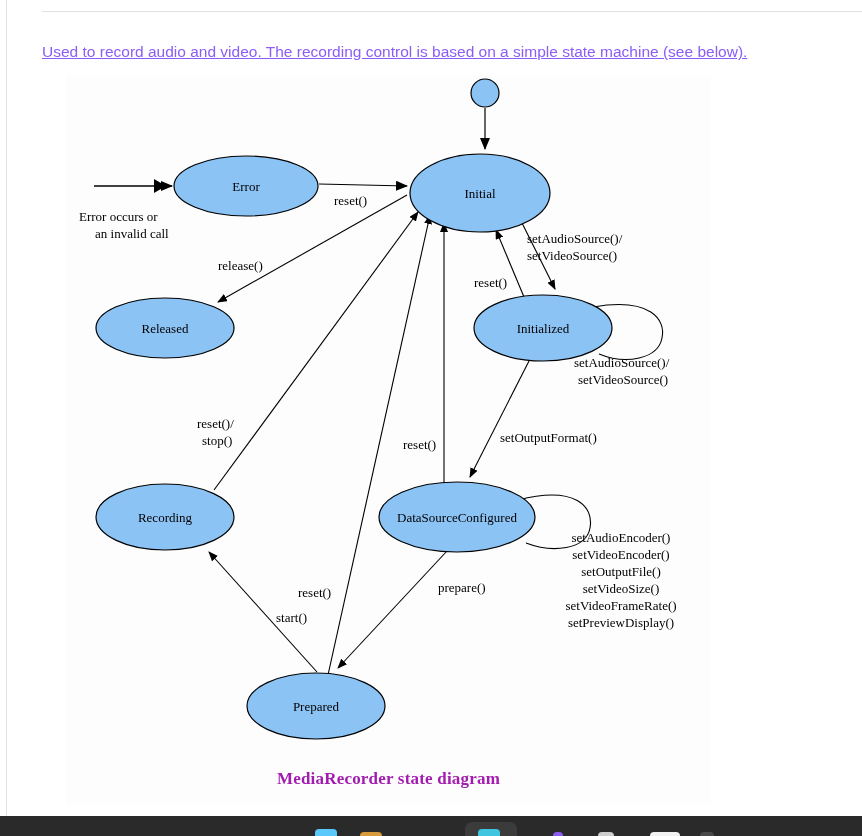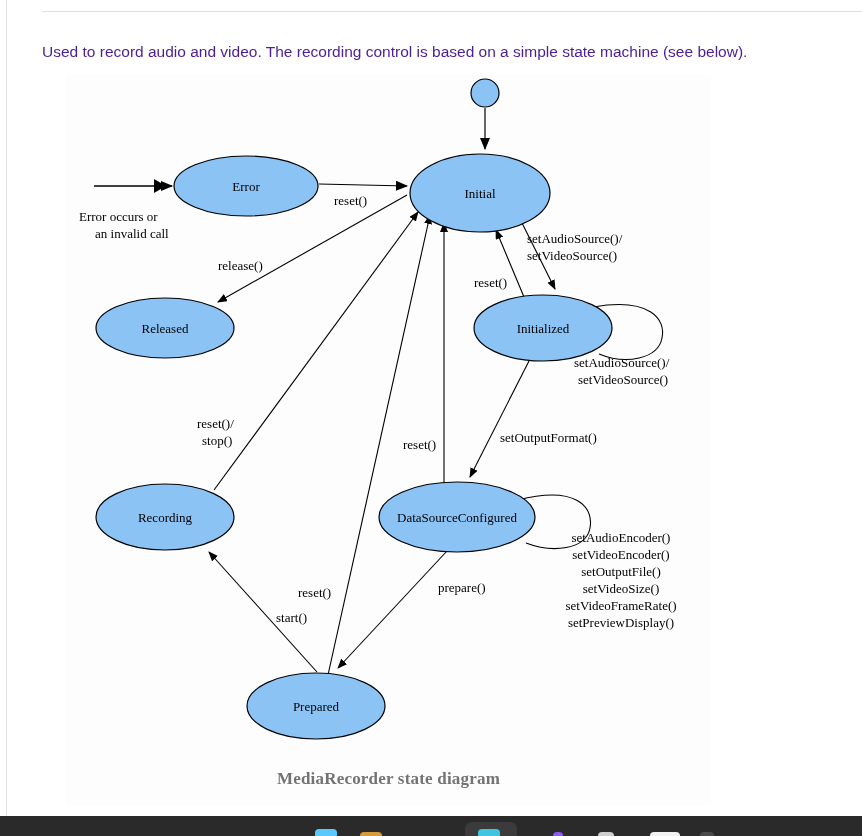--- a/index.html
+++ b/index.html
@@ -35,23 +35,24 @@
     background: #e0e0e0;
   }
 
   .intro-text {
     position: absolute;
     left: 42px;
     top: 42px;
     width: 800px;
     font-size: 15.5px;
     line-height: 20px;
-    color: #4c1d95;
+    color: #8b5cf6;
     font-family: "Liberation Sans", sans-serif;
     white-space: nowrap;
+    text-decoration: underline;
   }
 
   
   .diagram-figure {
     position: absolute;
     left: 66px;
     top: 75px;
     width: 645px;
     height: 730px;
     background: #fdfdfd;
@@ -63,21 +64,21 @@
   }
   .diagram-caption {
     position: absolute;
     left: 0;
     top: 694px;
     width: 645px;
     text-align: center;
     font-family: "Liberation Serif", serif;
     font-weight: bold;
     font-size: 17px;
-    color: #737373;
+    color: #a21caf;
     letter-spacing: 0.2px;
   }
 
   
   .dock {
     position: absolute;
     left: 0;
     bottom: 0;
     width: 862px;
     height: 20px;

